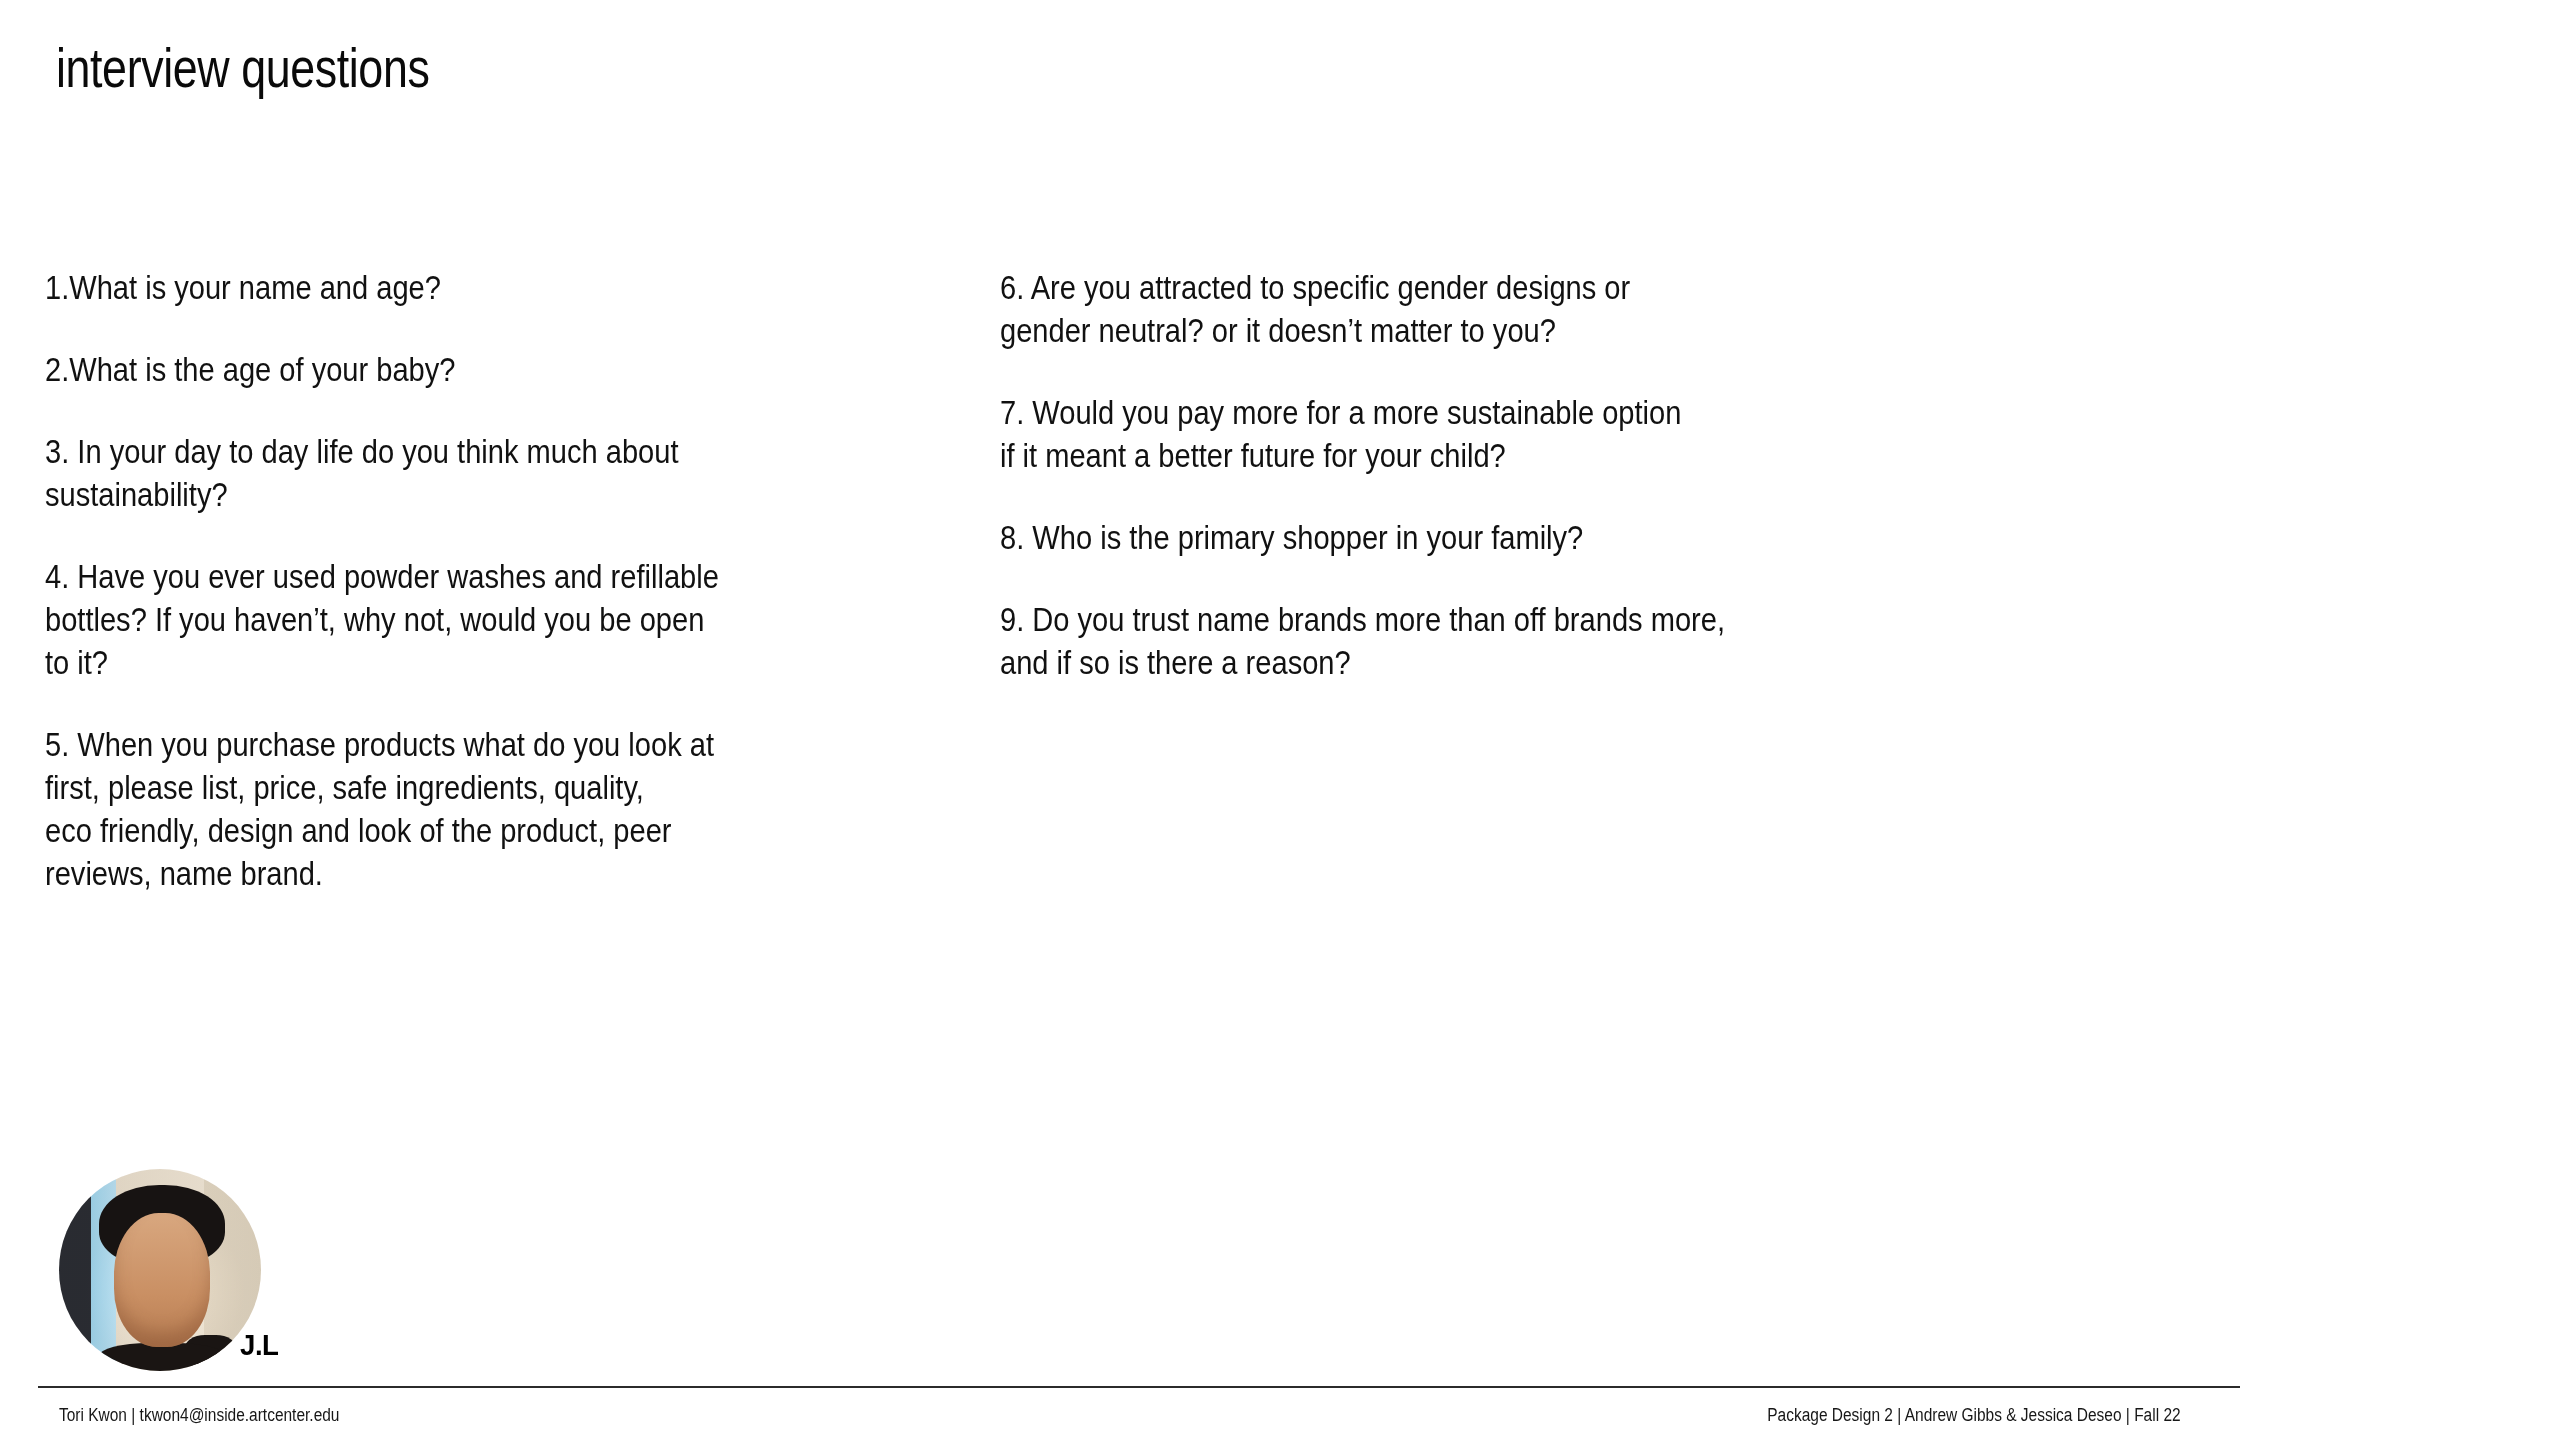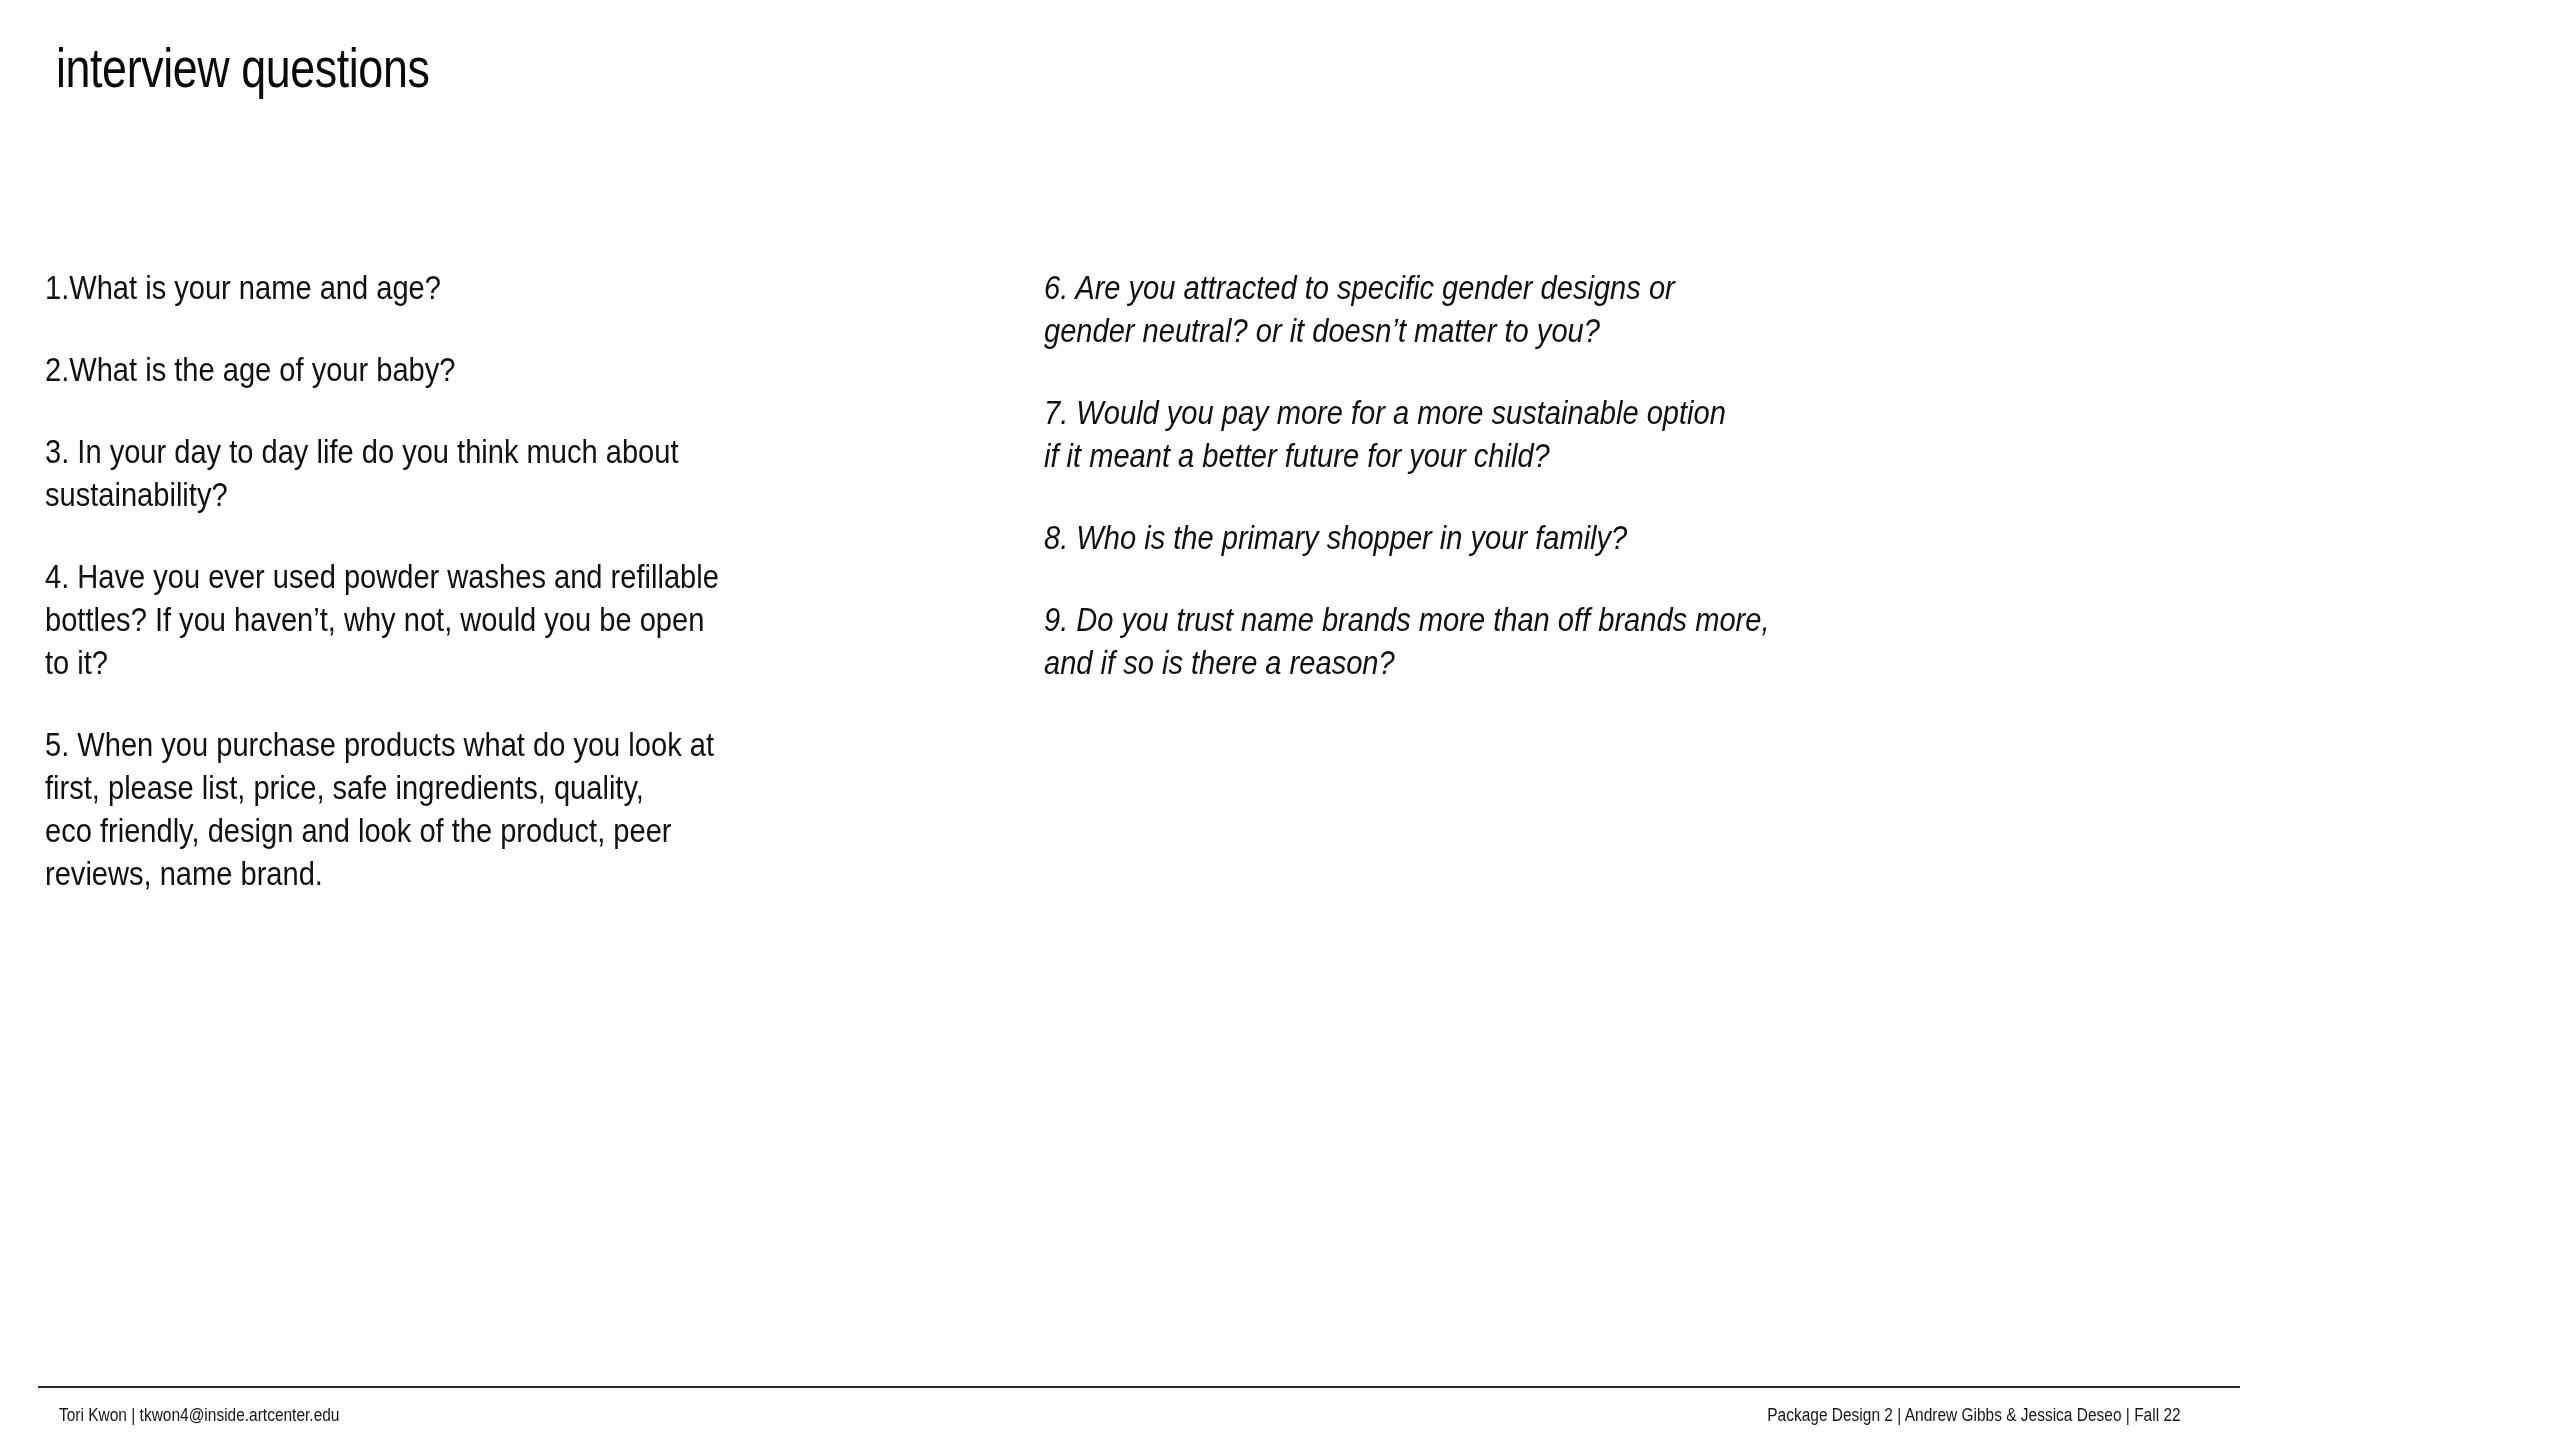--- a/index.html
+++ b/index.html
@@ -34,21 +34,21 @@
     white-space: nowrap;
     color: #0a0a0a;
   }
 
   
   .col {
     position: absolute;
     top: 266px;
   }
   .col-left  { left: 45px;  width: 1100px; }
-  .col-right { left: 1044px; width: 1127px; font-style: italic; }
+  .col-right { left: 1000px; width: 1127px; }
 
   .question {
     font-size: 34px;
     line-height: 43px;
     font-weight: 400;
     color: #111111;
     transform: scaleX(0.855);
     transform-origin: left top;
     width: 117%;
   }
@@ -334,20 +334,36 @@
 
     <div class="question q9">
       <span class="ln">9. Do you trust name brands more than off brands more,</span>
       <span class="ln">and if so is there a reason?</span>
     </div>
 
   </div>
 
   <div class="avatars">
 
+    <div class="avatar-group a1">
+      <div class="avatar">
+        <div class="ph ph-jl">
+          <div class="jl-extras">
+            <i class="jl-brow-l"></i>
+              <i class="jl-brow-r"></i>
+            <i class="jl-eye-l"></i>
+              <i class="jl-eye-r"></i>
+            <i class="jl-mouth"></i>
+              <i class="jl-plant"></i>
+              <i class="jl-shirt"></i>
+          </div>
+        </div>
+      </div>
+      <div class="avatar-label">J.L</div>
+    </div>
 
 
 
   </div>
 
   <div class="footer-rule"></div>
   <div class="footer-text footer-left">Tori Kwon  |  tkwon4@inside.artcenter.edu</div>
   <div class="footer-text footer-right">Package Design 2  |  Andrew Gibbs &amp; Jessica Deseo  |  Fall 22</div>
 
 </div>

